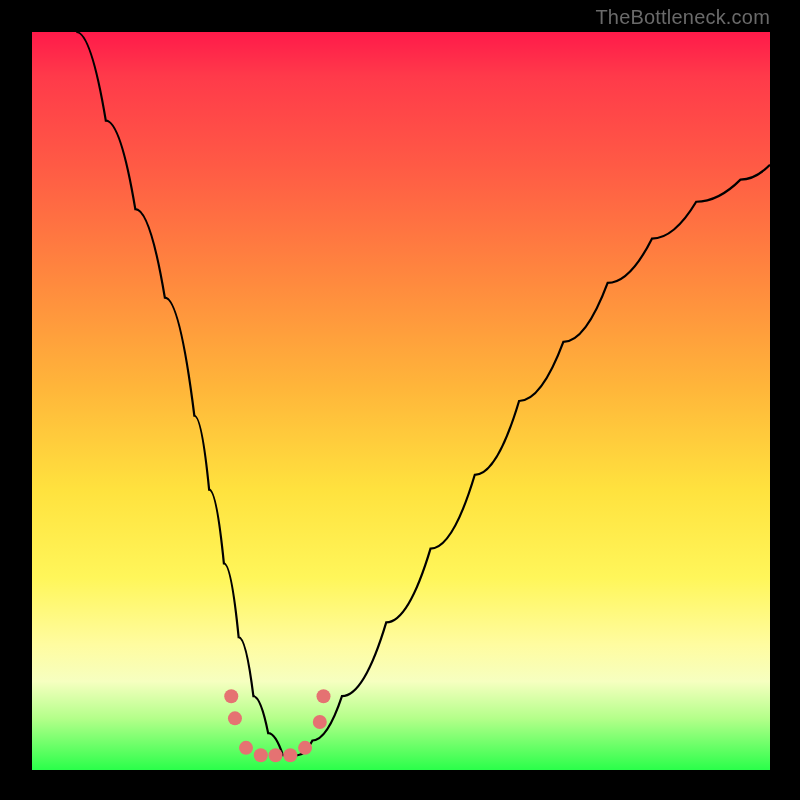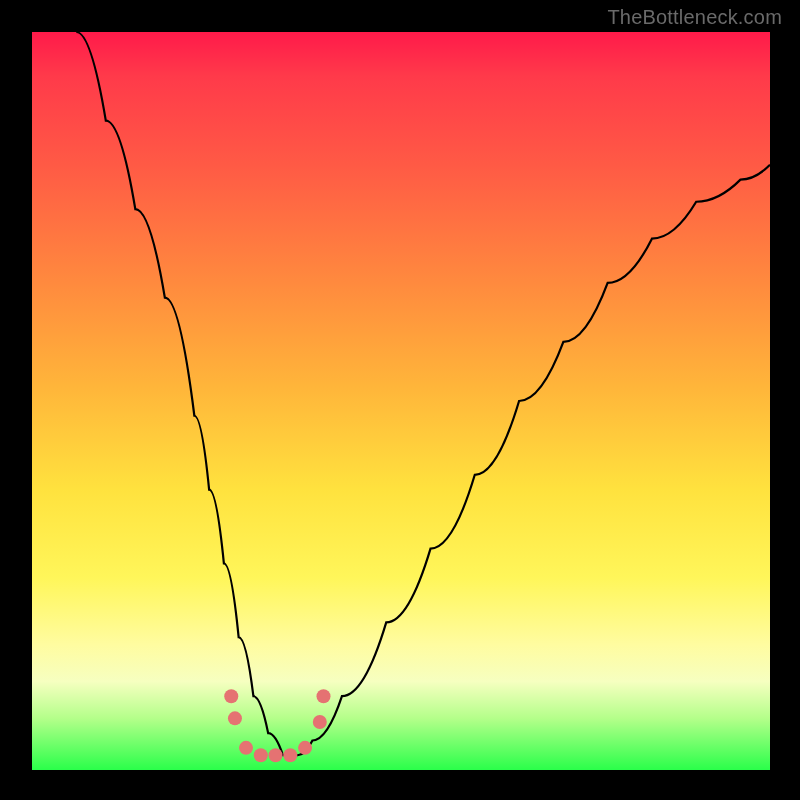--- a/index.html
+++ b/index.html
@@ -37,21 +37,21 @@
       #fff65a 74%,
       #fffca0 83%,
       #f6ffc0 88%,
       #b4ff8a 93%,
       #2aff4a 100%
     );
   }
   .watermark {
     position: absolute;
     top: 6px;
-    right: 18px;
+    right: 30px;
     color: #6a6a6a;
     font-size: 20px;
     font-weight: 500;
     letter-spacing: 0.2px;
     pointer-events: none;
   }
   svg.curve {
     position: absolute;
     top: 0;
     left: 0;

